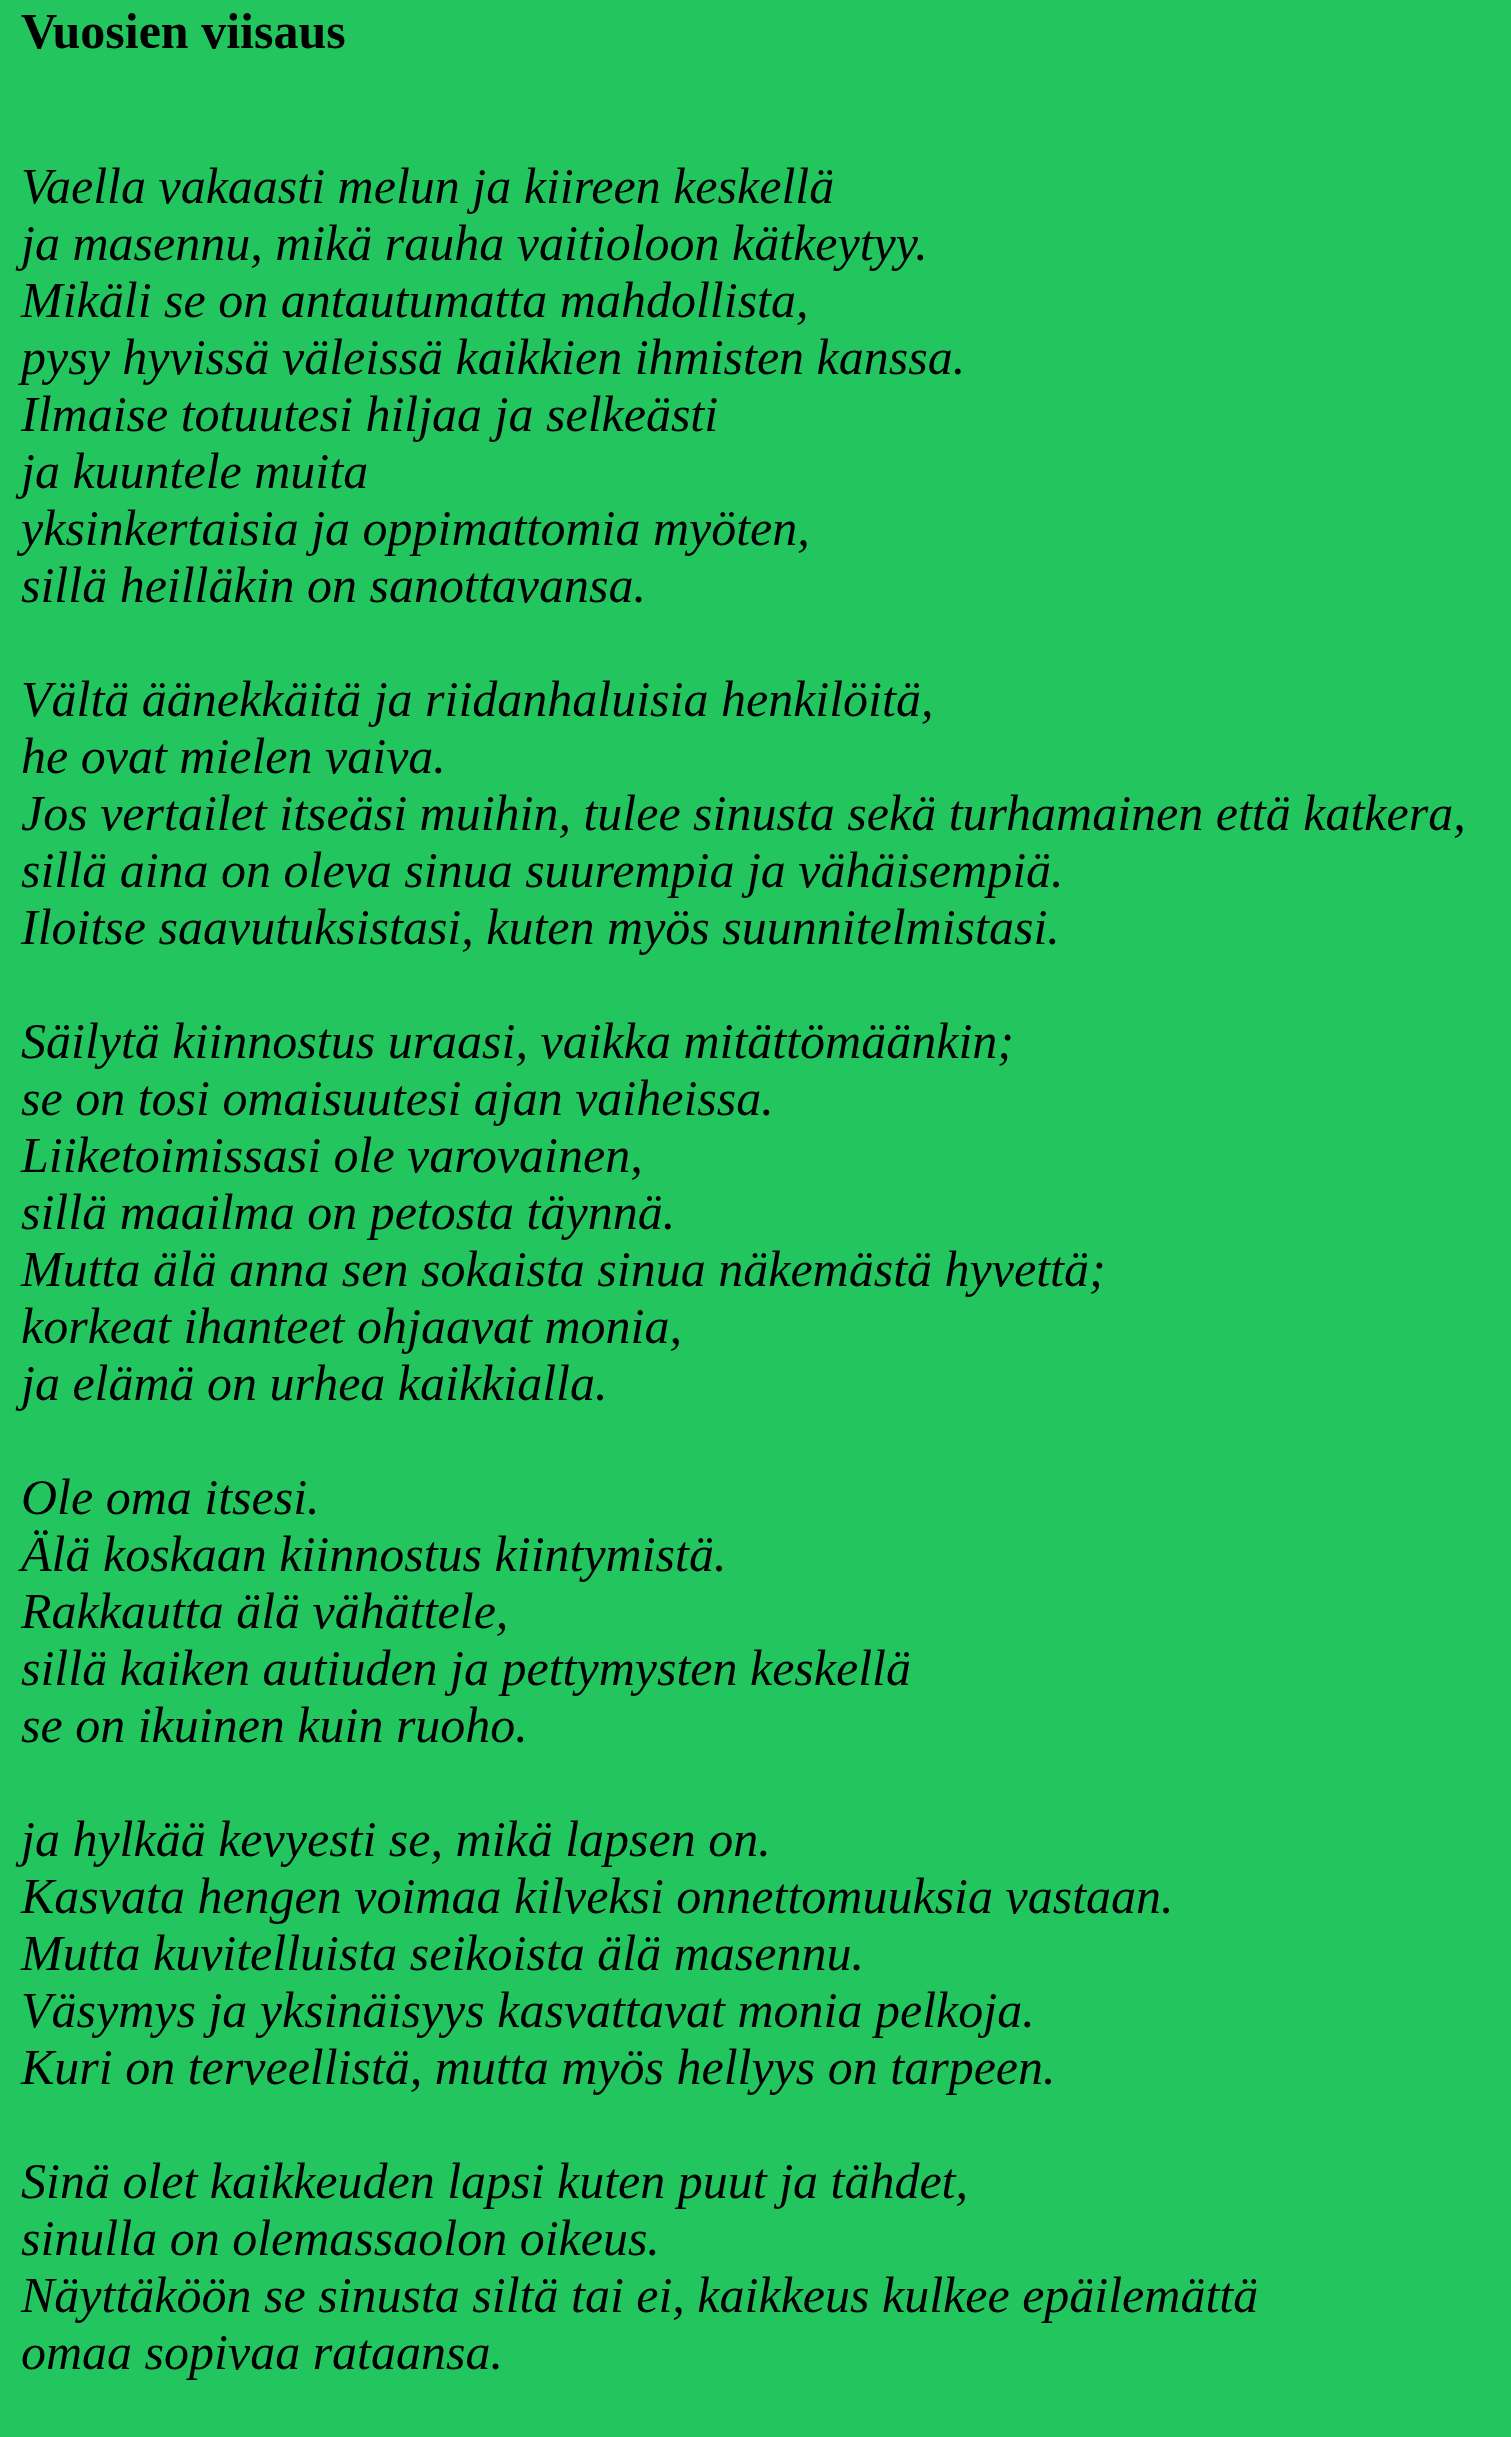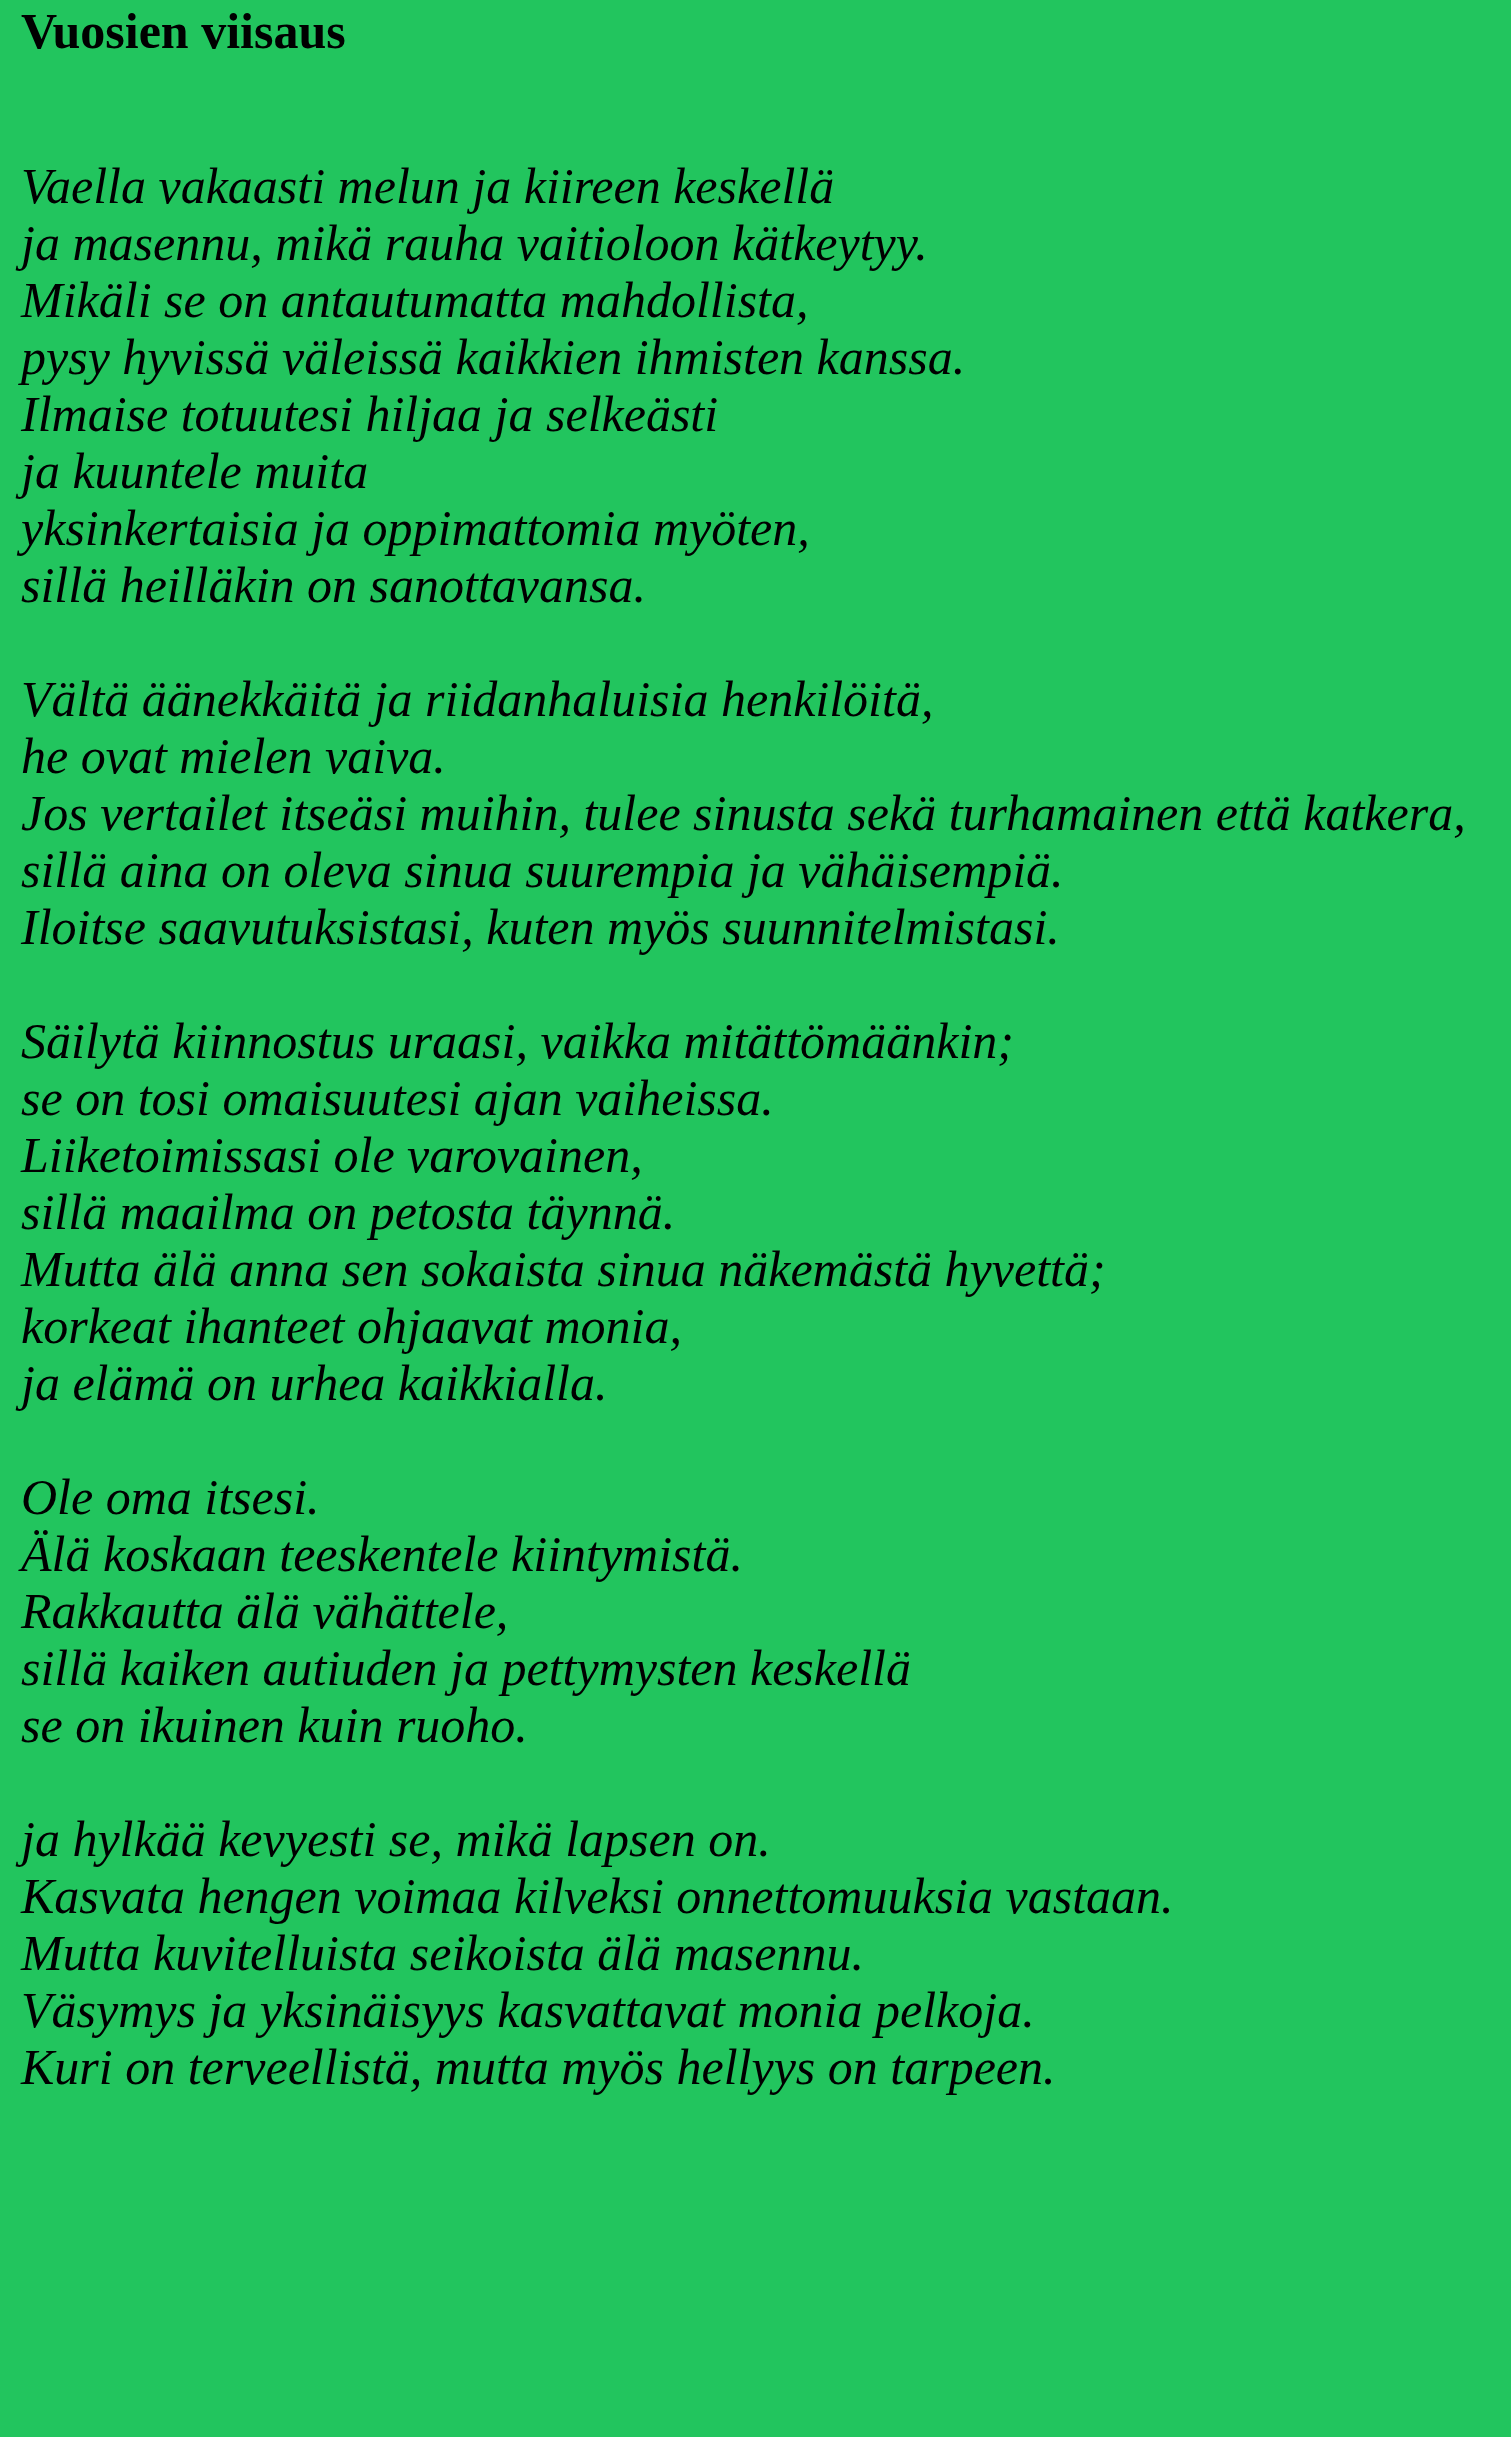--- a/index.html
+++ b/index.html
@@ -71,31 +71,37 @@
         <div class="line">se on tosi omaisuutesi ajan vaiheissa.</div>
         <div class="line">Liiketoimissasi ole varovainen,</div>
         <div class="line">sillä maailma on petosta täynnä.</div>
         <div class="line">Mutta älä anna sen sokaista sinua näkemästä hyvettä;</div>
         <div class="line">korkeat ihanteet ohjaavat monia,</div>
         <div class="line">ja elämä on urhea kaikkialla.</div>
       </div>
 
       <div class="stanza">
         <div class="line">Ole oma itsesi.</div>
-        <div class="line">Älä koskaan teeskentele kiintymistä.</div>
+        <div class="line">Älä koskaan kiinnostus kiintymistä.</div>
         <div class="line">Rakkautta älä vähättele,</div>
         <div class="line">sillä kaiken autiuden ja pettymysten keskellä</div>
         <div class="line">se on ikuinen kuin ruoho.</div>
       </div>
 
       <div class="stanza">
         <div class="line">ja hylkää kevyesti se, mikä lapsen on.</div>
         <div class="line">Kasvata hengen voimaa kilveksi onnettomuuksia vastaan.</div>
         <div class="line">Mutta kuvitelluista seikoista älä masennu.</div>
         <div class="line">Väsymys ja yksinäisyys kasvattavat monia pelkoja.</div>
         <div class="line">Kuri on terveellistä, mutta myös hellyys on tarpeen.</div>
       </div>
 
+      <div class="stanza">
+        <div class="line">Sinä olet kaikkeuden lapsi kuten puut ja tähdet,</div>
+        <div class="line">sinulla on olemassaolon oikeus.</div>
+        <div class="line">Näyttäköön se sinusta siltä tai ei, kaikkeus kulkee epäilemättä</div>
+        <div class="line">omaa sopivaa rataansa.</div>
+      </div>
 
     </div>
   </div>
 </div>
 
 
 </body></html>

